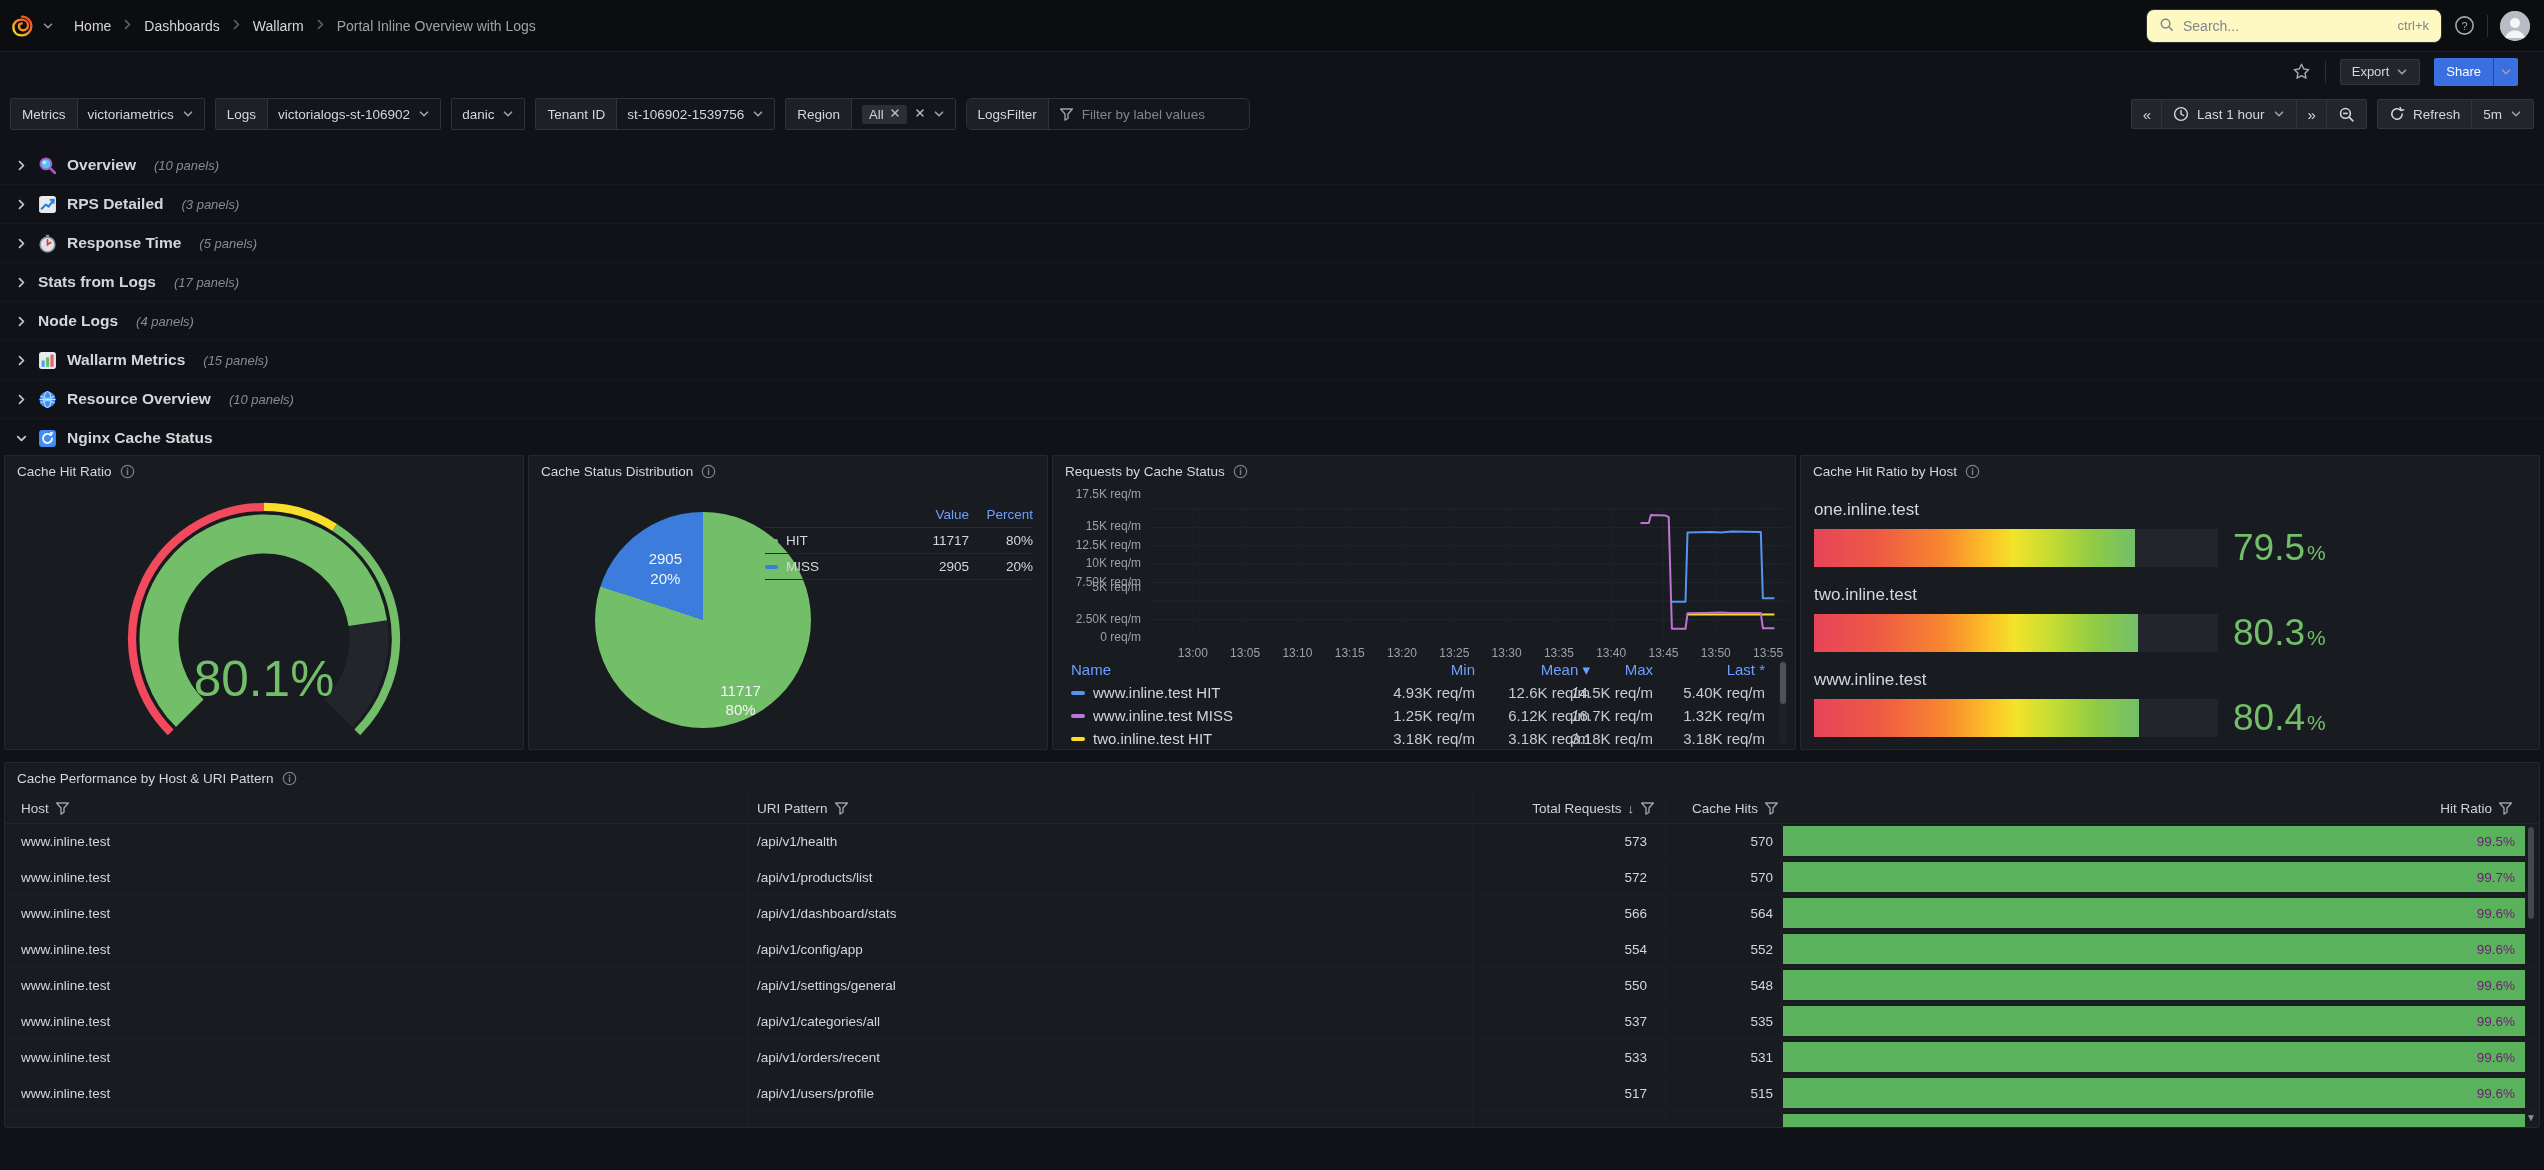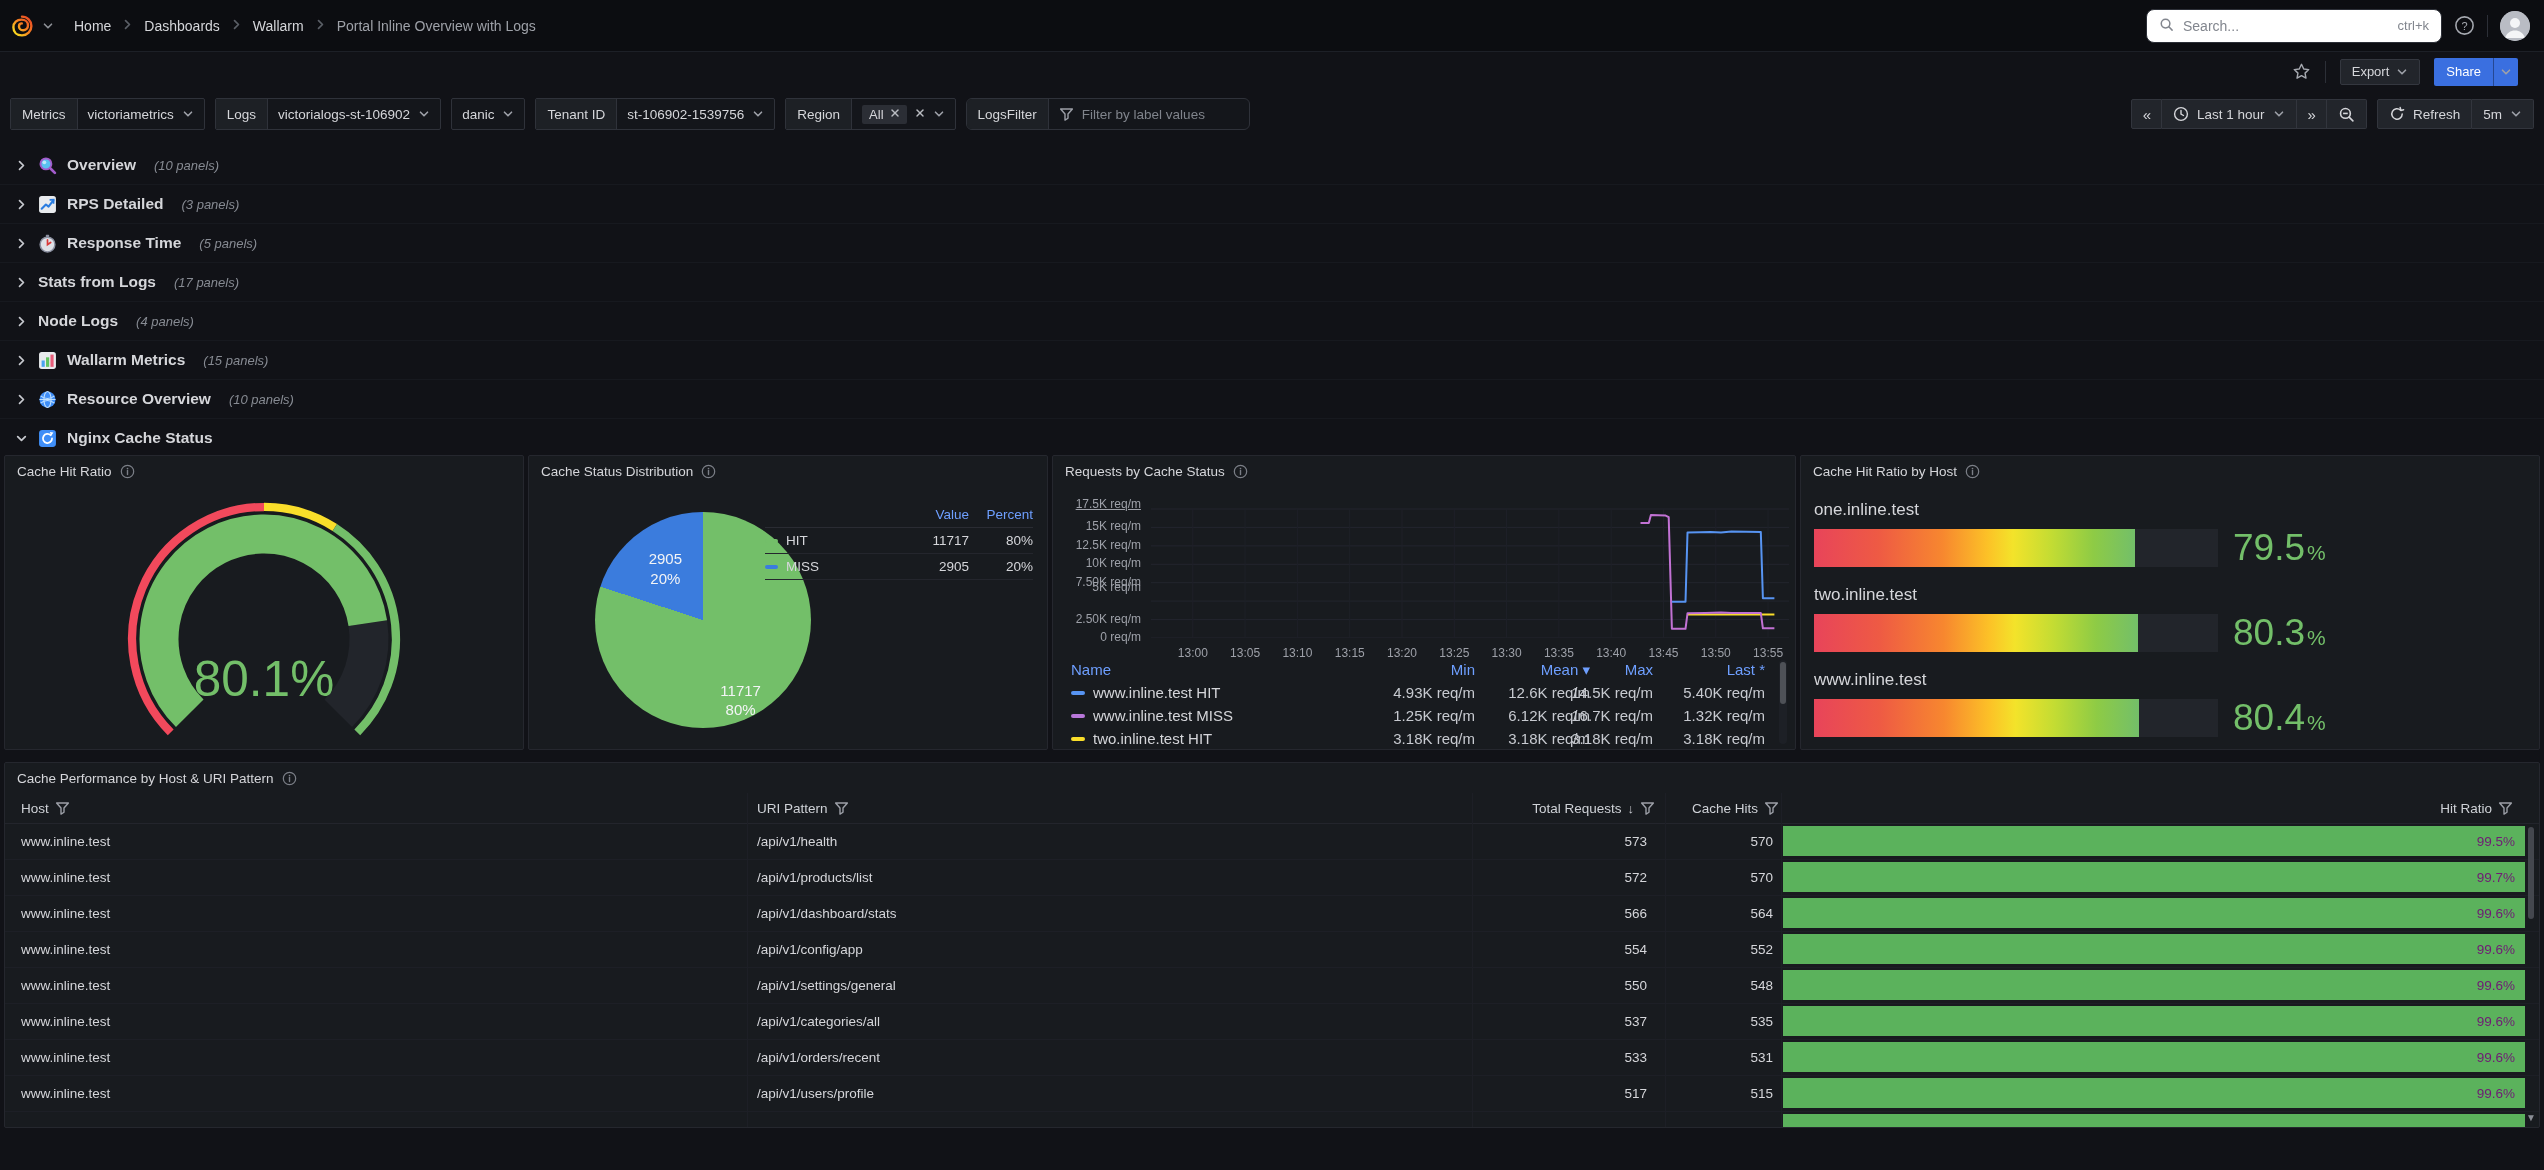--- a/index.html
+++ b/index.html
@@ -11,21 +11,21 @@
   .topbar{position:absolute;top:0;left:0;right:0;height:52px;background:#0c0d11;
           border-bottom:1px solid #1d2027;display:flex;align-items:center;padding:0 14px;box-sizing:border-box}
   .tb-left{display:flex;align-items:center;gap:8px}
   .logo{display:flex;margin-left:-4px}
   .logo-chev{display:flex;color:#8e9197}
   .breadcrumb{display:flex;align-items:center;gap:10px;font-size:14px;margin-left:12px}
   .bc-item{color:#d5d6da;font-weight:500;cursor:pointer}
   .bc-item.last{color:#9ea1a8;font-weight:400}
   .bc-sep{color:#5a5e66}
   .tb-right{margin-left:auto;display:flex;align-items:center;gap:12px}
-  .searchbox{width:296px;height:34px;border:1px solid #2c2f37;background:#ffffff;border-radius:8px;
+  .searchbox{width:296px;height:34px;border:1px solid #2c2f37;background:#fef9c3;border-radius:8px;
              display:flex;align-items:center;gap:9px;padding:0 12px;box-sizing:border-box;color:#82868e;font-size:14px}
   .searchbox .ph{flex:1}
   .kbd{color:#82868e;font-size:13px}
   .icon-btn{color:#a6a9b0;display:flex;cursor:pointer}
   .tb-divider{width:1px;height:22px;background:#2c2f37}
   .avatar{width:30px;height:30px;border-radius:50%;background:#b9bcc4;overflow:hidden;display:flex;cursor:pointer}
 
   
   .toolbar{position:absolute;top:53px;left:0;right:0;height:37px;display:flex;align-items:center;
            justify-content:flex-end;gap:14px;padding:0 26px}
@@ -559,21 +559,21 @@
         </span>
     </div>
     <div class="ts-body" id="tsbody">
         <div class="ts-ylab" style="top: 144px;">0 req/m</div>
         <div class="ts-ylab" style="top: 125.571px;">2.50K req/m</div>
         <div class="ts-ylab" style="top: 94px;">5K req/m</div>
         <div class="ts-ylab" style="top: 88.7143px;">7.50K req/m</div>
         <div class="ts-ylab" style="top: 70.2857px;">10K req/m</div>
         <div class="ts-ylab" style="top: 51.8571px;">12.5K req/m</div>
         <div class="ts-ylab" style="top: 33.4286px;">15K req/m</div>
-        <div class="ts-ylab" style="top: 11px; text-decoration: underline;">17.5K req/m</div>
+        <div class="ts-ylab" style="top: 1px;">17.5K req/m</div>
         <div class="ts-xlab" style="left: 111.836px;">13:00</div>
         <div class="ts-xlab" style="left: 164.131px;">13:05</div>
         <div class="ts-xlab" style="left: 216.426px;">13:10</div>
         <div class="ts-xlab" style="left: 268.721px;">13:15</div>
         <div class="ts-xlab" style="left: 321.016px;">13:20</div>
         <div class="ts-xlab" style="left: 373.311px;">13:25</div>
         <div class="ts-xlab" style="left: 425.607px;">13:30</div>
         <div class="ts-xlab" style="left: 477.902px;">13:35</div>
         <div class="ts-xlab" style="left: 530.197px;">13:40</div>
         <div class="ts-xlab" style="left: 582.492px;">13:45</div>

